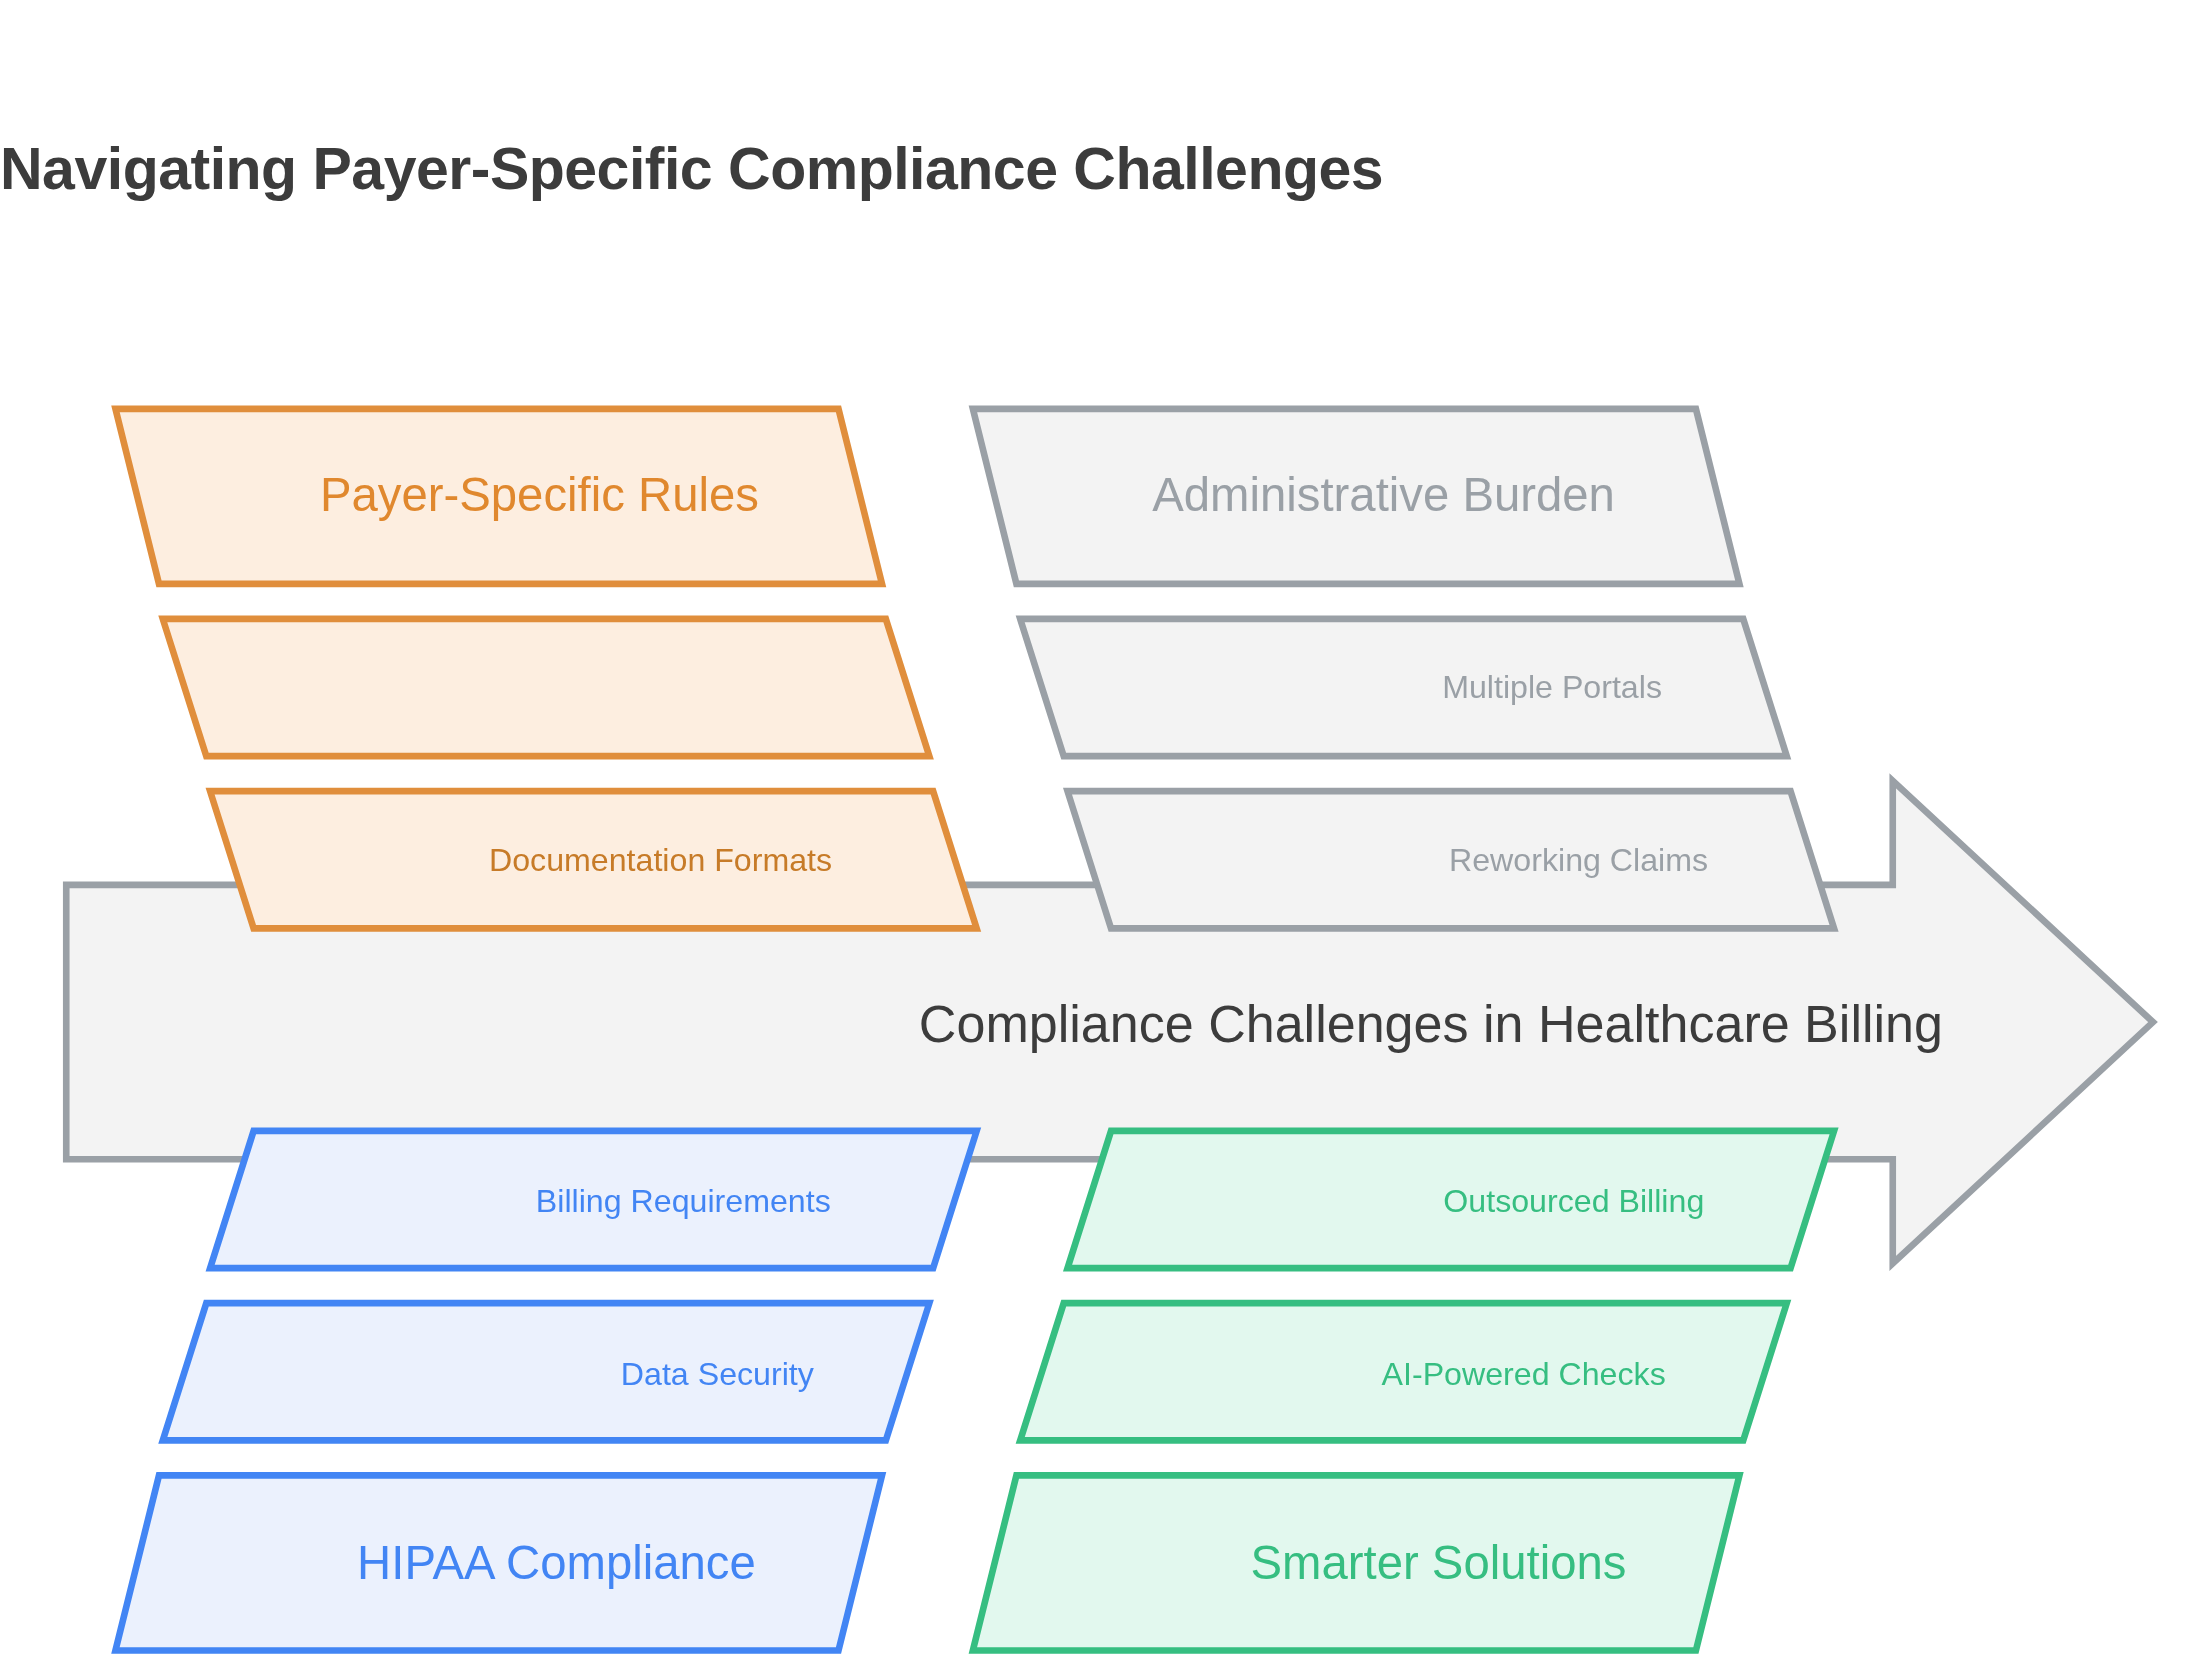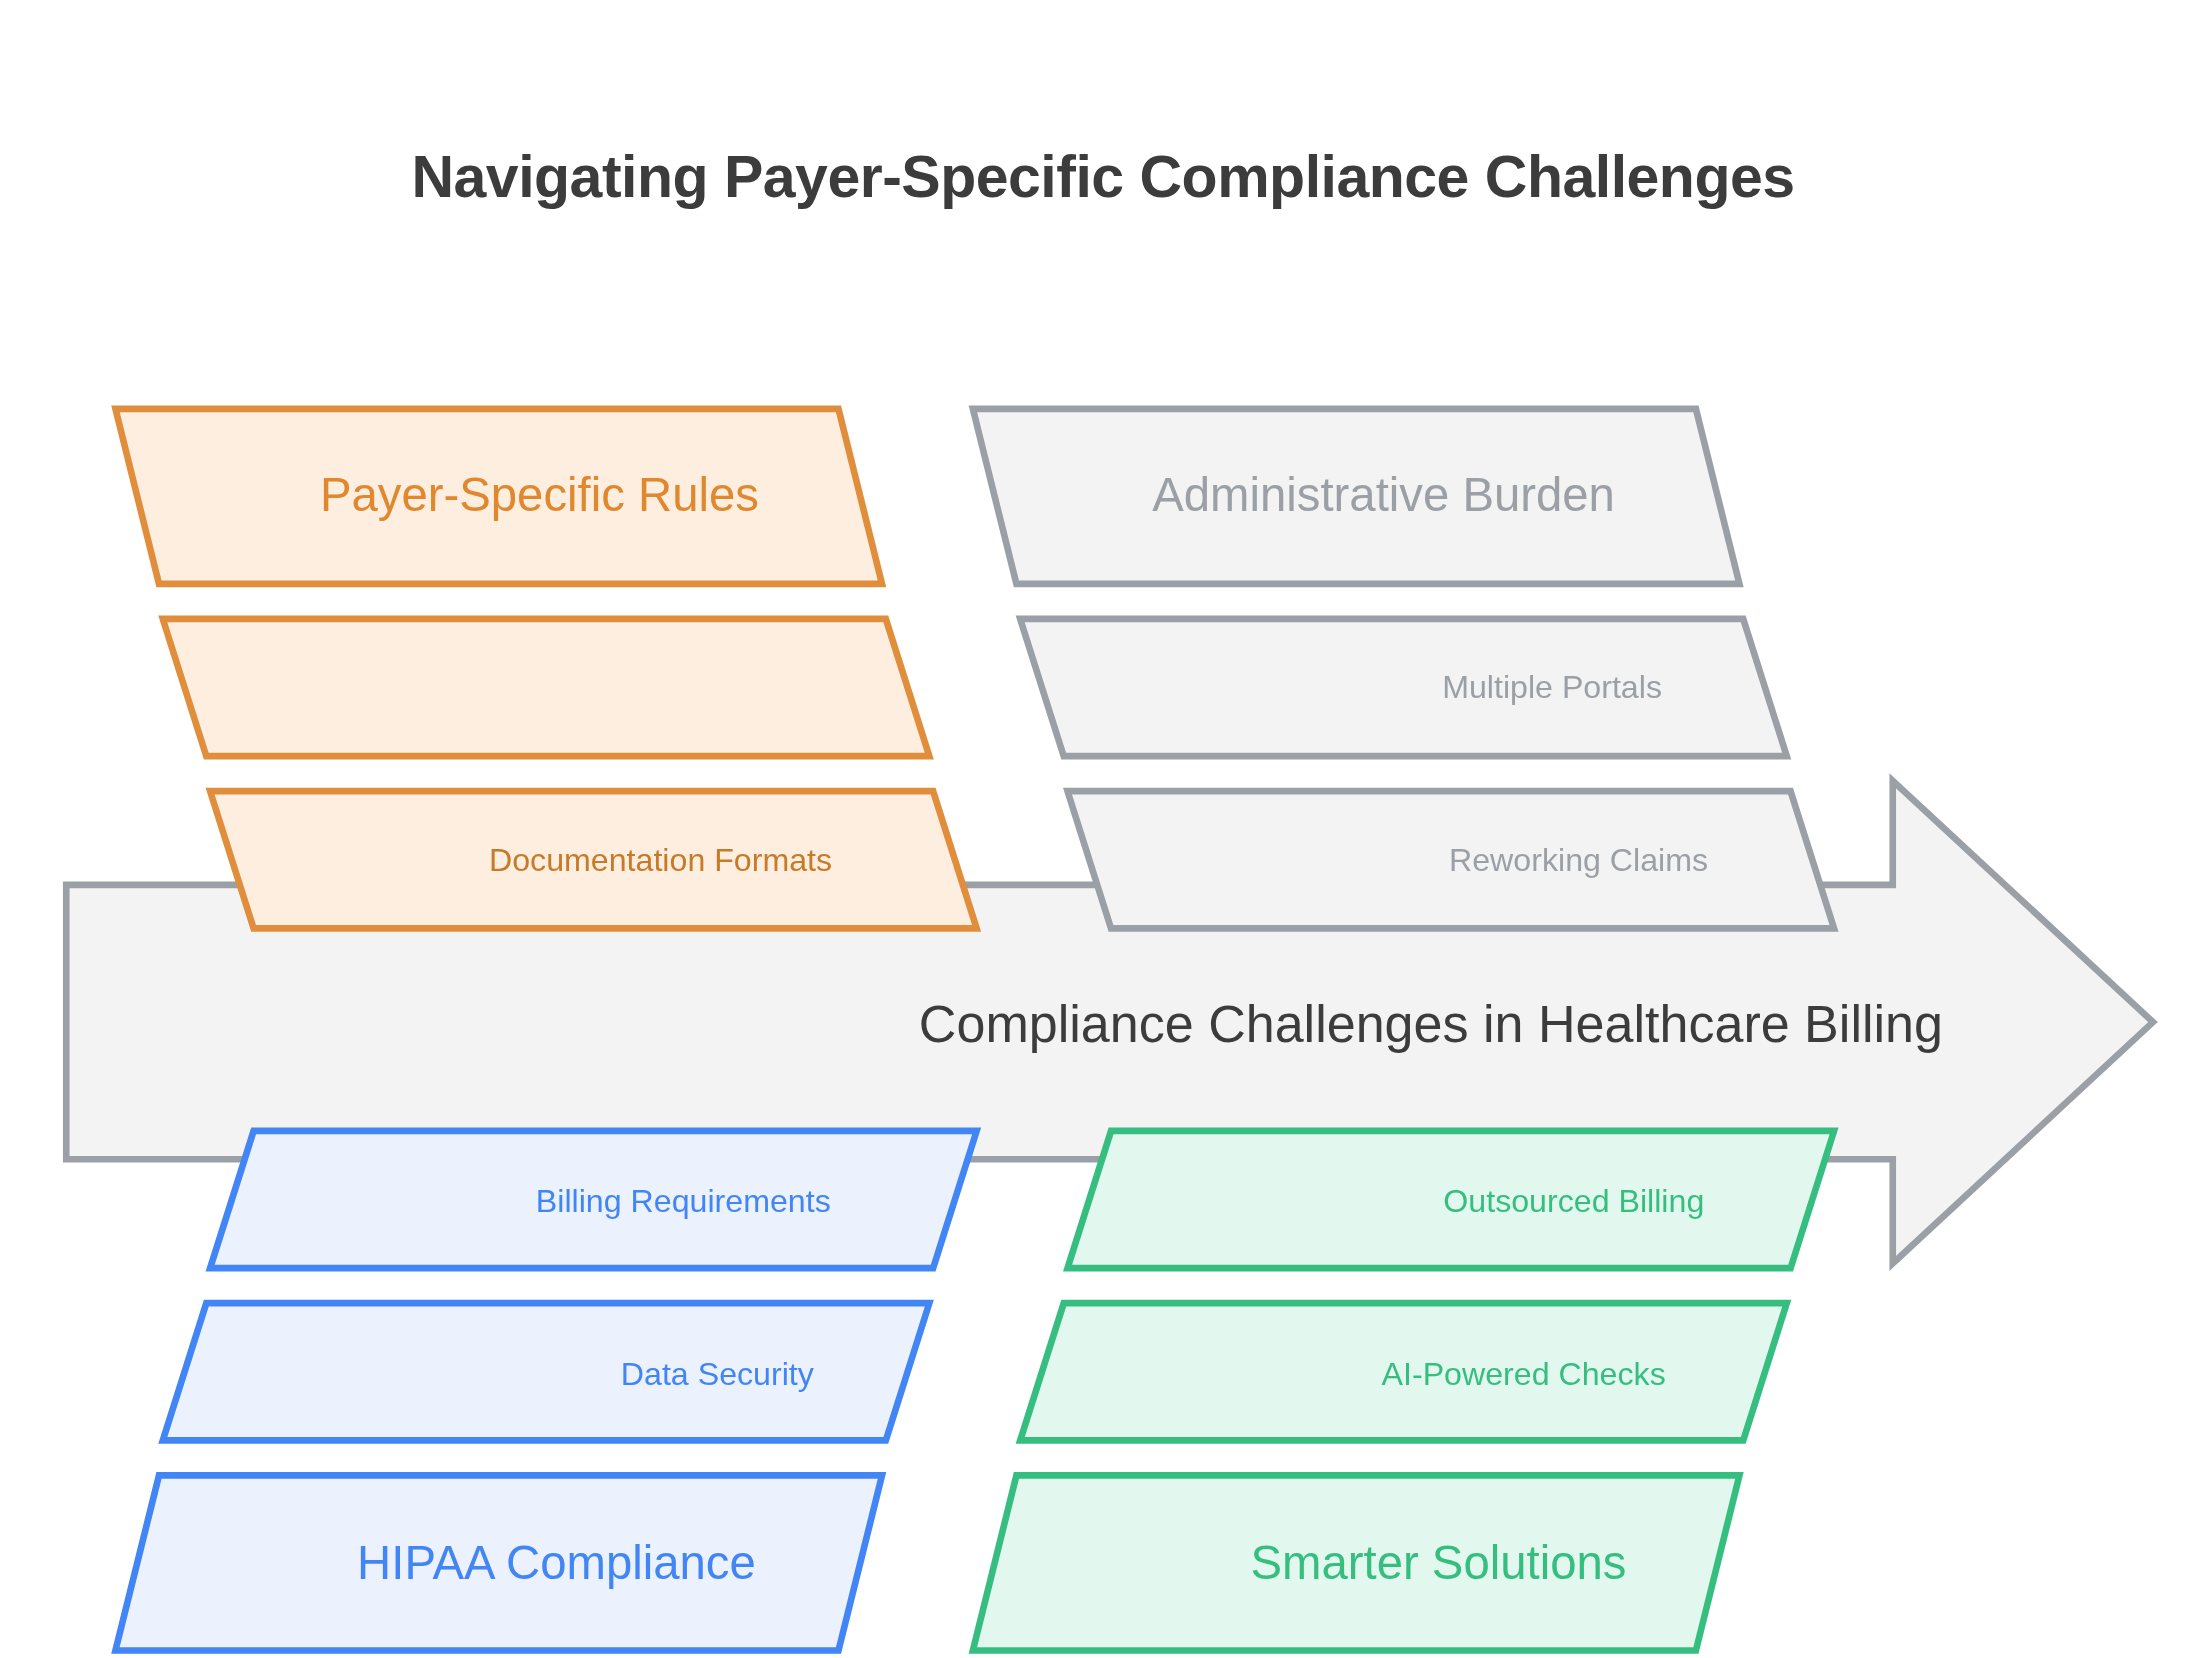--- a/index.html
+++ b/index.html
@@ -18,27 +18,25 @@
     position: relative;
     width: 2206px;
     height: 1659px;
     background: #ffffff;
   }
   .page-title {
     position: absolute;
     top: 140px;
     left: 0;
     width: 2206px;
-    text-align: center;
     font-size: 59px;
     font-weight: bold;
     color: #3c3c3c;
     letter-spacing: -0.5px;
     line-height: 1;
-    margin-top: 8px;
   }
   svg.diagram {
     position: absolute;
     top: 0;
     left: 0;
     width: 2206px;
     height: 1659px;
     display: block;
   }
   .shape-label {

